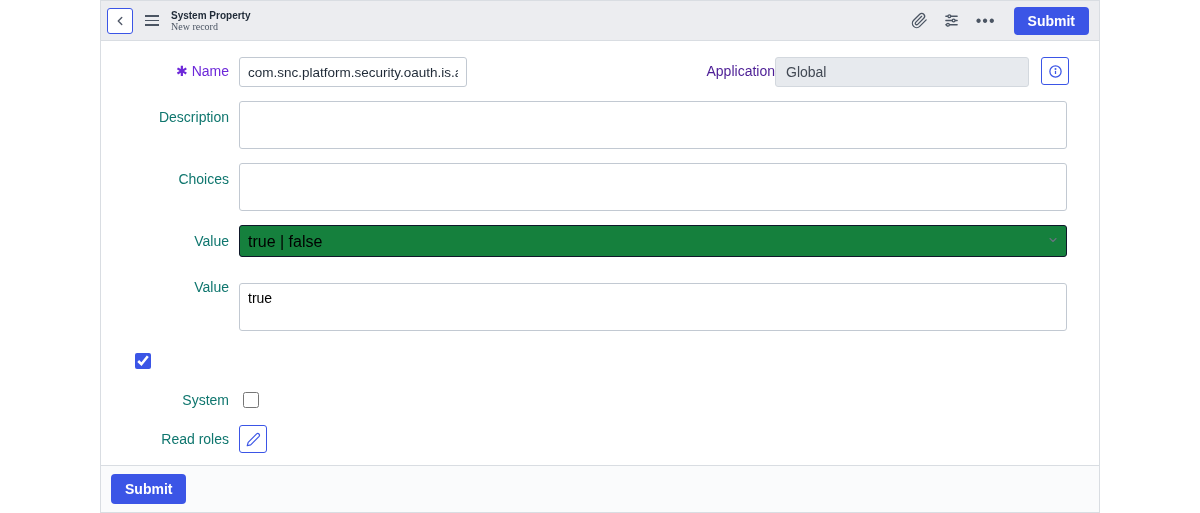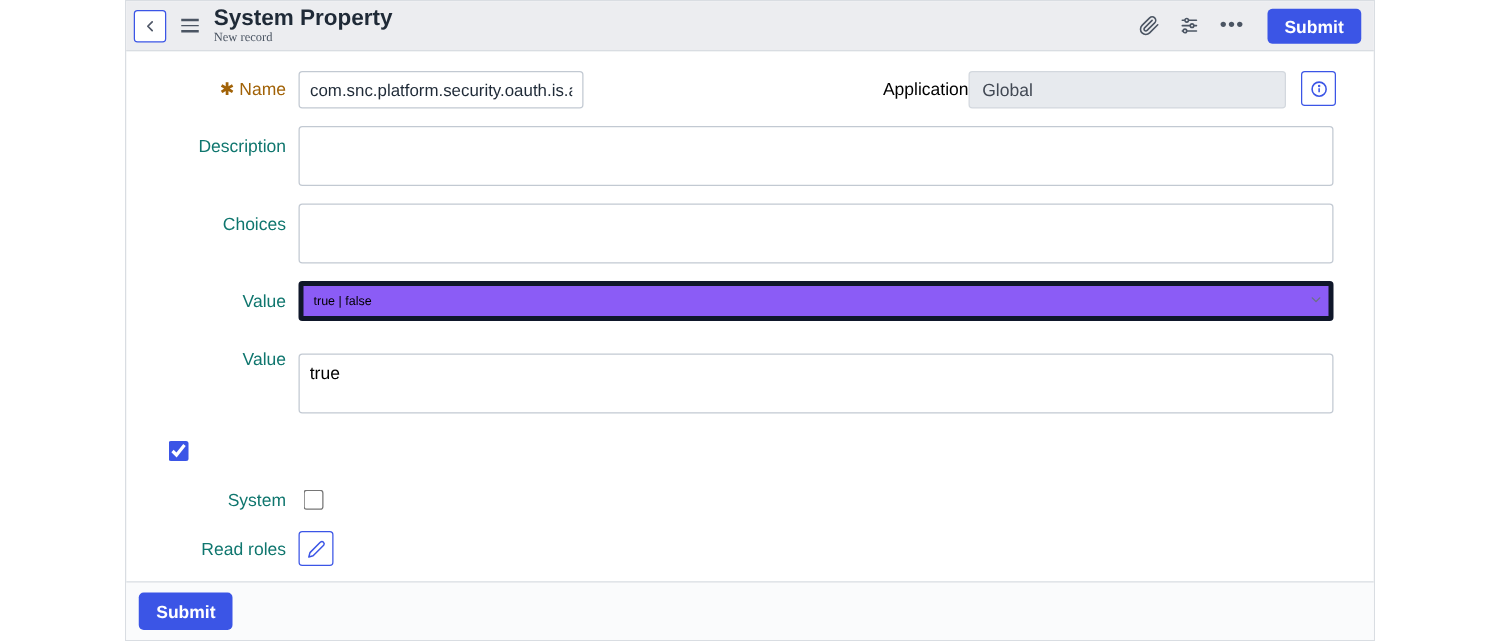--- a/index.html
+++ b/index.html
@@ -52,21 +52,21 @@
     gap: 3px;
     padding: 4px;
   }
   .hamburger span {
     display: block;
     width: 14px;
     height: 1.6px;
     background: #4b5563;
   }
   .title-block { display: flex; flex-direction: column; line-height: 1.1; }
-  .title-block .t1 { font-weight: 700; font-size: 18px; color: #1f2a37; }
+  .title-block .t1 { font-weight: 700; font-size: 10px; color: #1f2a37; }
   .title-block .t2 { font-size: 10px; color: #4b5563; font-family: Liberation Serif, serif; }
   .header-spacer { flex: 1; }
   .hdr-icon {
     width: 24px;
     height: 24px;
     display: flex;
     align-items: center;
     justify-content: center;
     color: #4b5563;
   }
@@ -93,37 +93,37 @@
   .row-top {
     display: flex;
     align-items: flex-start;
     margin-bottom: 14px;
   }
   .lbl-col {
     width: 108px;
     text-align: right;
     padding-right: 10px;
     padding-top: 6px;
-    color: #a16207;
+    color: #6d28d9;
     font-size: 14px;
   }
   .lbl-col .req-star { font-family: inherit; margin-right: 4px; }
   .name-input {
     width: 228px;
     height: 30px;
     border: 1px solid #c2c9d2;
     border-radius: 3px;
     padding: 0 8px;
     font-size: 13.5px;
     color: #1f2a37;
   }
   .top-gap { flex: 1; }
   .app-lbl {
     padding-top: 6px;
-    color: #000000;
+    color: #4c1d95;
     font-size: 14px;
   }
   .app-val {
     width: 254px;
     height: 30px;
     border: 1px solid #d3d8de;
     border-radius: 3px;
     background: #e7eaee;
     padding: 0 10px;
     display: flex;
@@ -172,25 +172,25 @@
     font-family: inherit;
   }
   .select-wrap {
     flex: 1;
     max-width: 828px;
     position: relative;
   }
   .select-wrap select {
     width: 100%;
     height: 32px;
-    border: 4px solid #0f172a;
+    border: 1px solid #0f172a;
     border-radius: 3px;
     padding: 0 8px;
-    font-size: 10px;
-    background: #8b5cf6;
+    font-size: 16px;
+    background: #15803d;
     appearance: none;
     -webkit-appearance: none;
   }
   .select-wrap .chev {
     position: absolute;
     right: 8px;
     top: 50%;
     transform: translateY(-50%);
     pointer-events: none;
     color: #6a7280;

